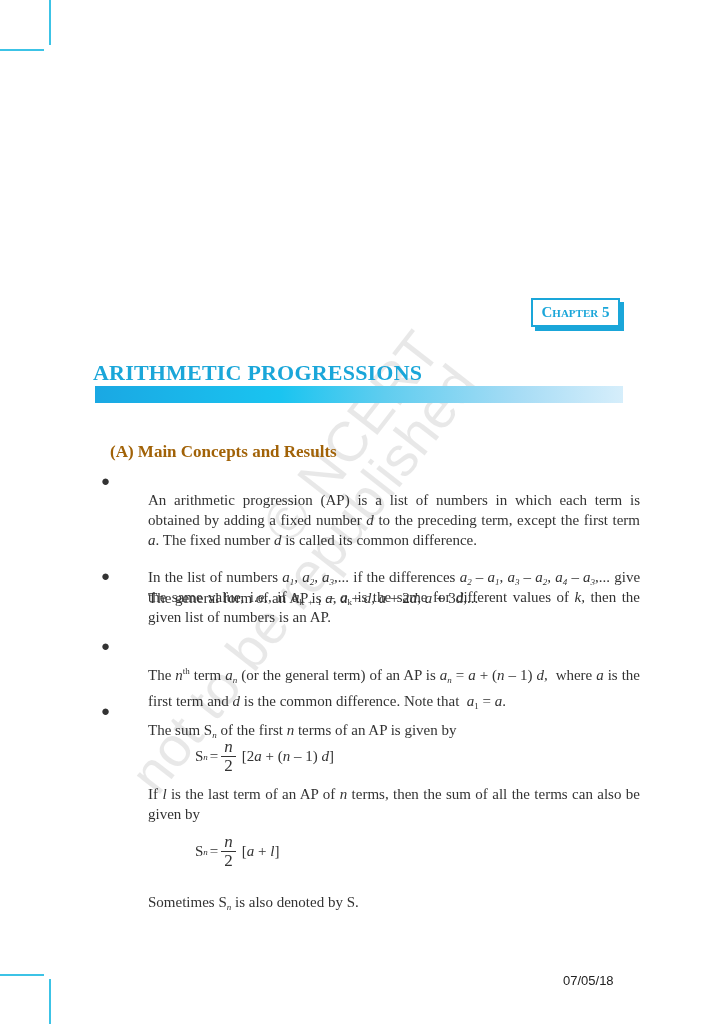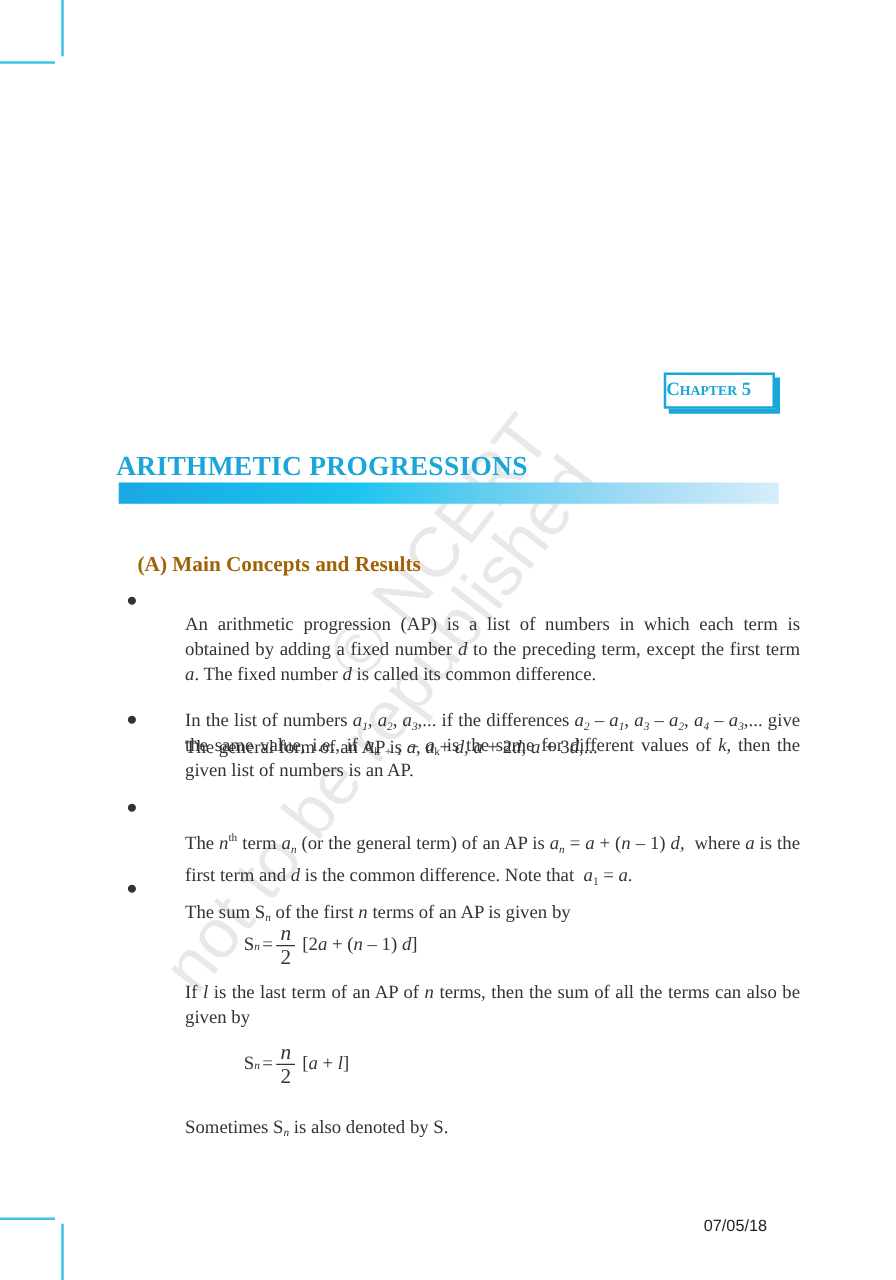--- a/index.html
+++ b/index.html
@@ -1,21 +1,21 @@
 <!DOCTYPE html>
 <html><head>
 <meta charset="utf-8">
 <style>
   html, body { margin: 0; padding: 0; background: #ffffff; }
   body { width: 717px; height: 1024px; position: relative; overflow: hidden;
          font-family: "Liberation Serif", "DejaVu Serif", serif; color: #333333; }
   .crop { position: absolute; background: #3cc3e6; }
   .chapter-tag { position: absolute; left: 531px; top: 298px; width: 85px; height: 25px;
                  border: 2px solid #1aa6d9; background: #fff; box-shadow: 4px 4px 0 #1aa6d9;
-                 line-height: 25px; color: #1aa6d9; font-weight: bold;
+                 text-align: center; line-height: 25px; color: #1aa6d9; font-weight: bold;
                  font-size: 15px; font-variant: small-caps; }
   .title { position: absolute; left: 93px; top: 360px; font-size: 22px; font-weight: bold;
            color: #1aa6d9; letter-spacing: 0.2px; margin: 0; text-align: center; }
   .bar { position: absolute; left: 95px; top: 386px; width: 528px; height: 17px;
          background: linear-gradient(to right, #1aa8e3 0%, #1ac4f0 35%, #60cdef 55%, #a6dcf5 80%, #d6eefb 100%); }
   .section { position: absolute; left: 110px; top: 442px; font-size: 17px; font-weight: bold;
              color: #a16207; margin: 0; }
   .text { position: absolute; left: 132px; width: 492px; font-size: 15px; line-height: 20px;
           text-align: justify; margin: 16px; }
   .bullet { position: absolute; left: 101px; font-size: 15px; }

